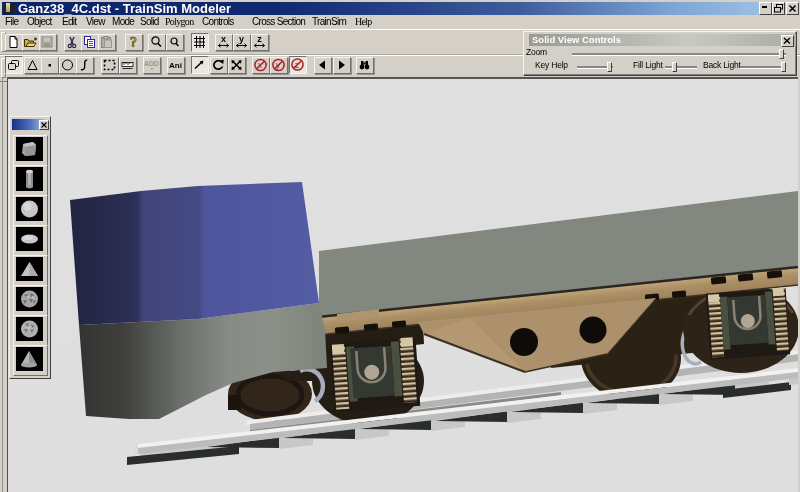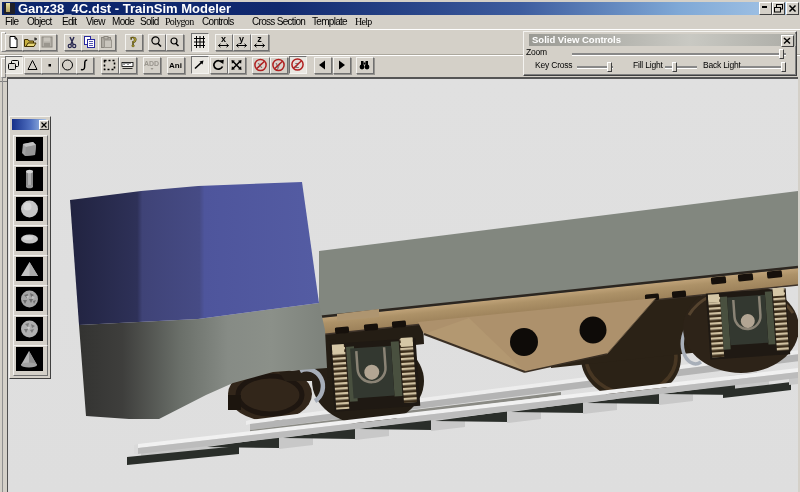--- a/index.html
+++ b/index.html
@@ -85,21 +85,21 @@
 <div id="menubar" class="abs">
 <span style="left:5px;">File</span>
     <span style="left:27px;">Object</span>
     <span style="left:62px;">Edit</span>
 <span style="left:86px;">View</span>
     <span style="left:112px;">Mode</span>
     <span style="left:140px;">Solid</span>
 <span style="left:165px;font-family:Liberation Serif, serif;">Polygon</span>
     <span style="left:202px;">Controls</span>
     <span style="left:252px;">Cross Section</span>
-<span style="left:312px;">Template</span>
+<span style="left:312px;">TrainSim</span>
     <span style="left:355px;font-family:Liberation Serif, serif;">Help</span>
 </div>
 <div id="tbar1" class="tbar abs" style="top:29px;height:25px;"></div>
 <div id="tbar2" class="tbar abs" style="top:55px;height:25px;border-bottom:1px solid #808080;"></div>
 <div class="abs" style="left:0;top:54px;width:800px;height:1px;background:#ACA89E;"></div>
 <div class="grip abs" style="left:1px;top:32px;height:18px;"></div>
 <div class="grip abs" style="left:1px;top:58px;height:18px;"></div>
 
 <div class="btn" style="left:5px;top:34px;">
     <svg width="15" height="14">
@@ -421,21 +421,21 @@
       <span>Solid View Controls</span>
     </div>
   <div class="svcX" style="right:2px;top:3px;">
       <svg width="9" height="8" style="position:absolute;left:1px;top:1px;">
         <path d="M1 1 L7 6.5 M7 1 L1 6.5" stroke="#000" stroke-width="1.4"></path>
       </svg>
     </div>
   <div class="slbl" style="left:2px;top:15px;">Zoom</div>
   <div class="strack" style="left:48px;top:21px;width:214px;"></div>
   <div class="sthumb" style="left:255px;top:17px;"></div>
-  <div class="slbl" style="left:11px;top:28px;">Key Cross</div>
+  <div class="slbl" style="left:11px;top:28px;">Key Help</div>
   <div class="strack" style="left:53px;top:34px;width:36px;"></div>
   <div class="sthumb" style="left:83px;top:30px;"></div>
   <div class="slbl" style="left:109px;top:28px;">Fill Light</div>
   <div class="strack" style="left:141px;top:34px;width:32px;"></div>
   <div class="sthumb" style="left:148px;top:30px;"></div>
   <div class="slbl" style="left:179px;top:28px;">Back Light</div>
   <div class="strack" style="left:216px;top:34px;width:45px;"></div>
   <div class="sthumb" style="left:257px;top:30px;"></div>
 </div>
 <div id="pal" class="abs">

